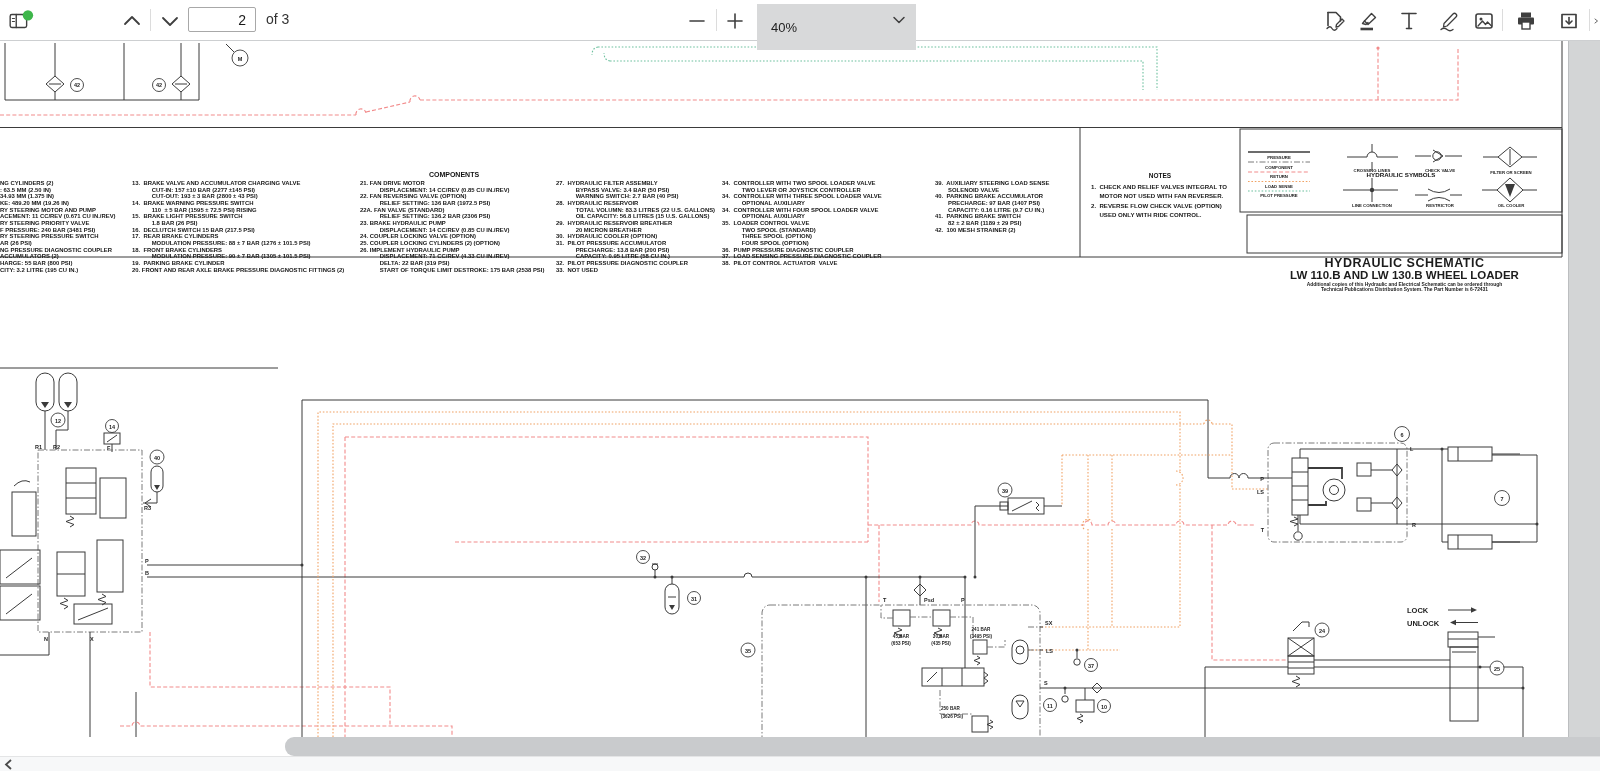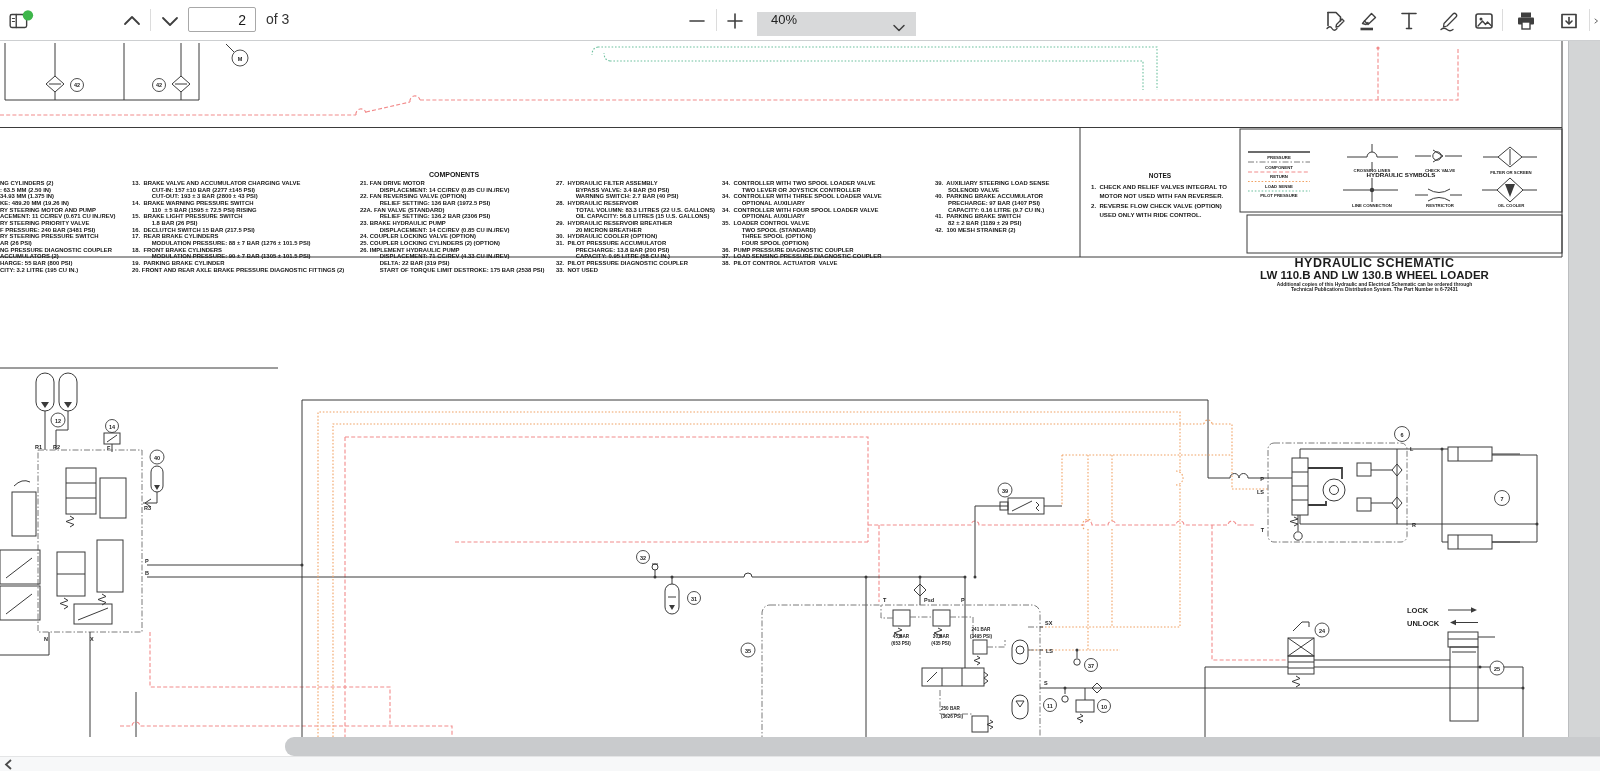--- a/index.html
+++ b/index.html
@@ -8,36 +8,36 @@
   
   .toolbar{position:absolute;left:0;top:0;width:1600px;height:40px;background:#fff;
            border-bottom:1px solid #cdcfd1;z-index:20;}
   .tb-btn{position:absolute;top:8px;width:26px;height:26px;display:flex;align-items:center;
           justify-content:center;cursor:pointer;}
   .tb-sep{position:absolute;top:9px;width:1px;height:22px;background:#dcdcdc;}
   .page-input{position:absolute;left:188px;top:7px;width:68px;height:25px;border:1px solid #a8a8a8;
               border-radius:2px;font:14px "Liberation Sans",sans-serif;text-align:right;
               padding:0 9px 0 2px;box-sizing:border-box;color:#1a1a1a;background:#fff;}
   .of-label{position:absolute;left:266px;top:11px;font:14px "Liberation Sans",sans-serif;color:#333;}
-  .zoom-box{position:absolute;left:757px;top:12px;width:159px;height:24px;background:#d8d9da;
-            display:flex;align-items:flex-start;cursor:pointer;}
+  .zoom-box{position:absolute;left:757px;top:4px;width:159px;height:46px;background:#d8d9da;
+            display:flex;align-items:center;cursor:pointer;}
   .zoom-box span{font:13px "Liberation Sans",sans-serif;color:#222;margin-left:14px;}
   .zoom-box svg{position:absolute;right:10px;top:9px;}
   
   .doc{position:absolute;left:0;top:40px;width:1600px;height:731px;background:#fff;z-index:1;}
   .doc-svg{position:absolute;left:0;top:0;z-index:2;}
   .right-gutter{position:absolute;left:1568px;top:40px;width:32px;height:731px;background:#d3d5d6;
                 border-left:1px solid #bcbec0;z-index:6;}
   
   .col{position:absolute;white-space:pre;font:bold 5.9px/6.67px "Liberation Sans",sans-serif;
        color:#161616;z-index:4;}
   .hdr{position:absolute;font:bold 7px "Liberation Sans",sans-serif;color:#111;text-align:center;z-index:4;}
   .notes{position:absolute;left:1091px;top:142px;white-space:pre;
          font:bold 6.1px/9.4px "Liberation Sans",sans-serif;color:#161616;z-index:4;}
-  .tb-line{position:absolute;left:1217px;width:315px;text-align:center;color:#1c1c1c;z-index:4;}
+  .tb-line{position:absolute;left:1247px;width:315px;text-align:center;color:#1c1c1c;z-index:4;}
   
   .hscroll-thumb{position:absolute;left:285px;top:737px;width:1315px;height:19px;background:#c9cbcd;
                  border-radius:9px 0 0 9px;z-index:30;cursor:pointer;}
   .hscroll-track{position:absolute;left:0;top:756px;width:1600px;height:15px;background:#f7f8f9;
                  border-top:1px solid #e4e5e6;z-index:30;}
   .hscroll-left{position:absolute;left:2px;top:757px;width:14px;height:13px;z-index:31;cursor:pointer;}
   svg text{font-family:"Liberation Sans",sans-serif;}
   .k{stroke:#3b3b3b;fill:none;stroke-width:1;}
   .r{stroke:#f28b8b;fill:none;stroke-width:1.1;stroke-dasharray:4 2.2;}
   .o{stroke:#f0a264;fill:none;stroke-width:1.1;stroke-dasharray:1.6 1.8;}

